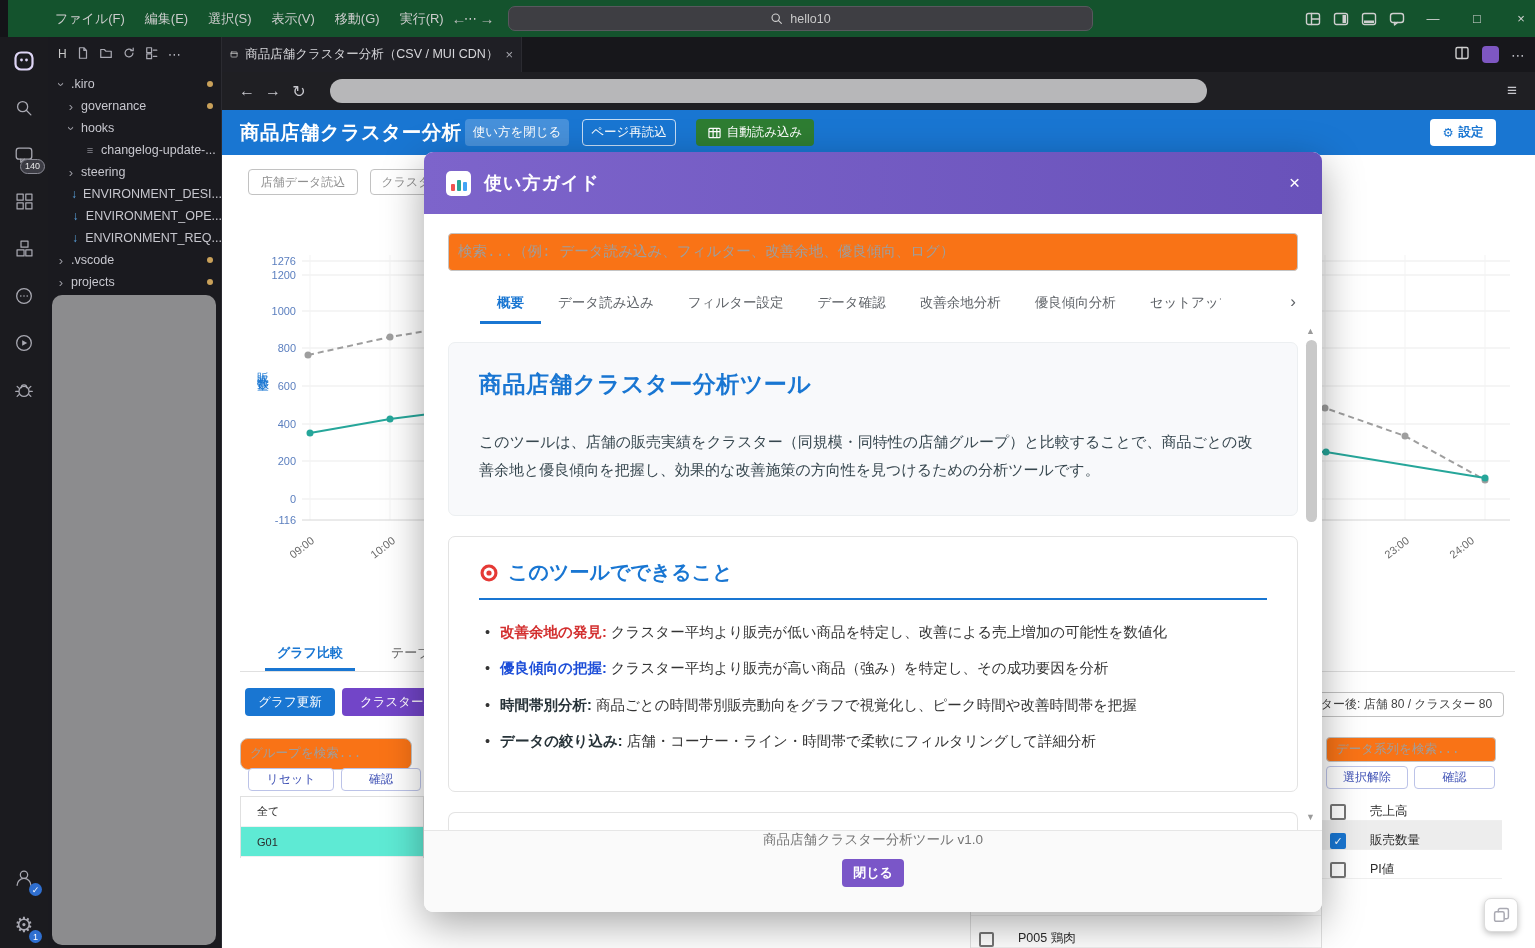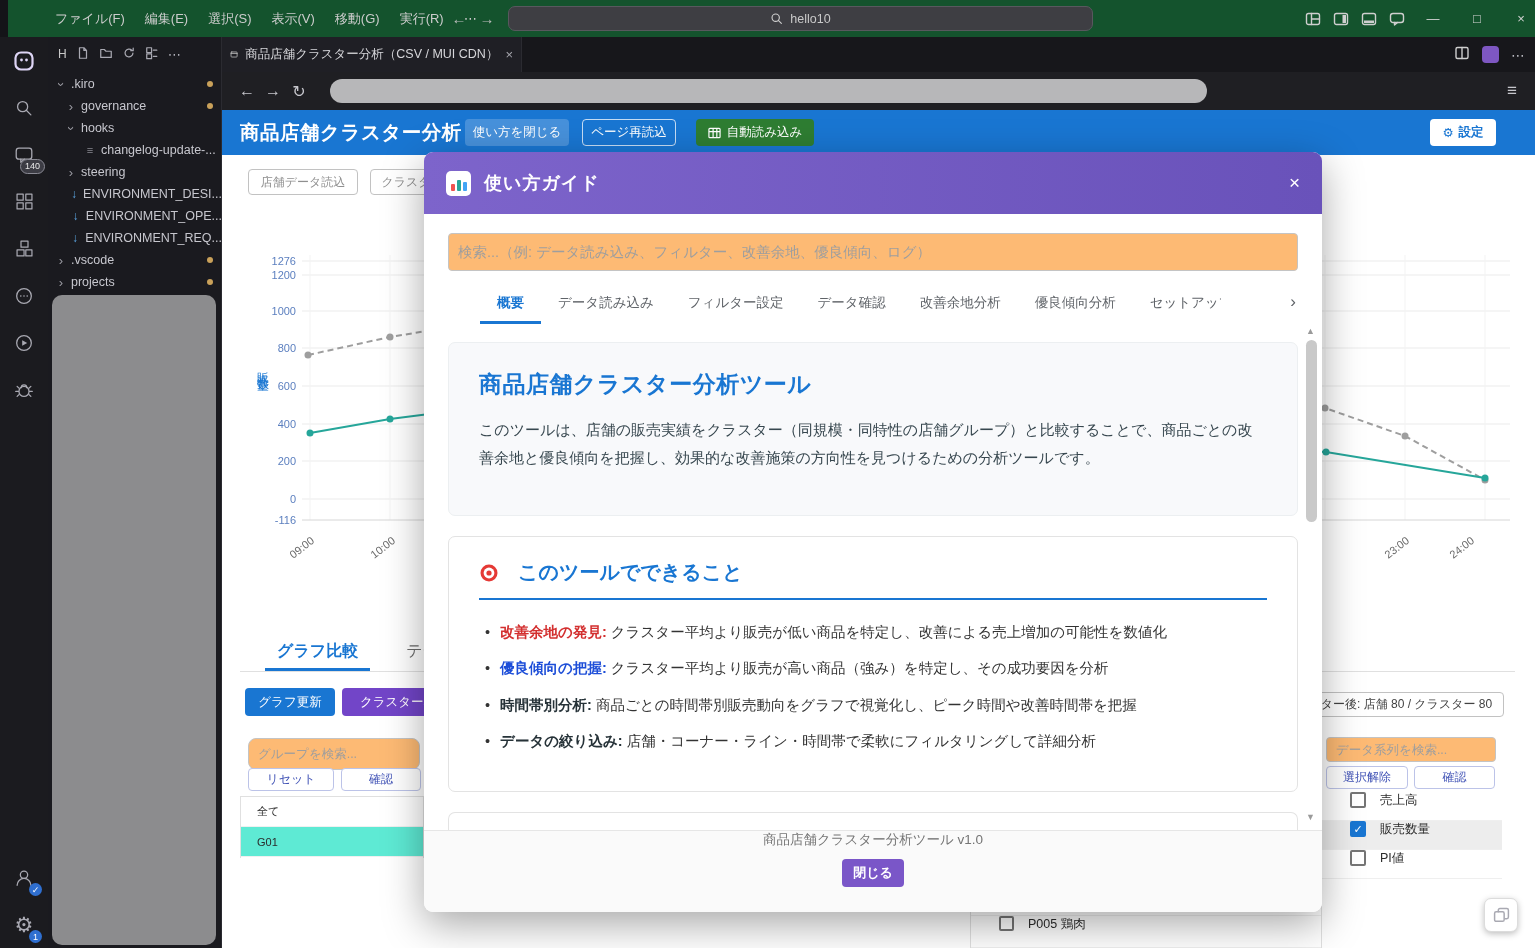--- a/index.html
+++ b/index.html
@@ -50,53 +50,53 @@
   .app-title{position:absolute;left:18px;top:0;height:45px;display:flex;align-items:center;color:#fff;font-size:19.5px;font-weight:bold;letter-spacing:.5px}
   .btn{display:flex;align-items:center;justify-content:center;border-radius:4px;font-size:12.5px;cursor:pointer;white-space:nowrap}
   .btn-lightblue{background:#4791db;color:#fff}
   .btn-outwhite{border:1px solid rgba(255,255,255,.75);color:#fff}
   .btn-green{background:#2e7d32;color:#fff;gap:6px}
   .btn-white{background:#fff;color:#1976d2;font-weight:bold;gap:5px}
   .btn-blue{background:#1976d2;color:#fff}
   .btn-purple{background:#7245c8;color:#fff}
   .chip{border:1px solid #c2c2c2;border-radius:4px;color:#8f8f8f;font-size:12px;display:flex;align-items:center;justify-content:center;background:#fff;white-space:nowrap;overflow:hidden}
   .chip.darktext{color:#424242;padding:0 8px}
-  .input{border:1px solid #c4c4c4;border-radius:4px;font-size:12.5px;padding:0 9px;color:#333;background:#fdba74;font-family:Liberation Sans, sans-serif;outline:none}
+  .input{border:1px solid #c4c4c4;border-radius:4px;font-size:12.5px;padding:0 9px;color:#333;background:#f97316;font-family:Liberation Mono, monospace;outline:none}
   .input::placeholder{color:#9e9e9e}
   .btn-ind{border:1px solid #bcc3e8;color:#3f51b5;background:#fff;font-size:12px;border-radius:4px;display:flex;align-items:center;justify-content:center;cursor:pointer}
   .ylab{writing-mode:vertical-rl;color:#1976d2;font-size:12px;letter-spacing:3px}
   .ptab-row{position:absolute;left:18px;top:524px;right:20px;height:38px;border-bottom:1px solid #e0e0e0;display:flex;align-items:flex-end;padding-left:25px;gap:24px}
-  .ptab{font-size:16px;color:#6b6b6b;padding:0 12px 9px;cursor:pointer}
+  .ptab{font-size:13px;color:#6b6b6b;padding:0 12px 9px;cursor:pointer}
   .ptab.active{color:#1976d2;font-weight:bold;border-bottom:3px solid #1976d2;padding-bottom:6px}
   .lrow{height:30px;display:flex;align-items:center;padding-left:16px;font-size:11px;color:#2b2b2b;border-bottom:1px solid #f0f0f0;background:#fff;cursor:pointer}
   .lrow.sel{background:#5eead4}
-  .srow{display:flex;align-items:flex-start;gap:14px;padding-left:28px;font-size:12.5px;color:#2b2b2b;border-bottom:1px solid #efefef;background:#fff;cursor:pointer}
+  .srow{display:flex;align-items:flex-end;gap:24px;padding-left:8px;font-size:12.5px;color:#2b2b2b;border-bottom:1px solid #efefef;background:#fff;cursor:pointer}
   .srow.hl{background:#ededed}
   .cb{width:16px;height:16px;border:2px solid #757575;border-radius:2px;background:#fff;display:flex;align-items:center;justify-content:center;flex:none}
   .cb.checked{background:#1976d2;border-color:#1976d2;color:#fff;font-size:11px;font-weight:bold}
   .panel{background:#fff;border:1px solid #e0e0e0}
   
   .modal{position:absolute;left:424px;top:152px;width:898px;height:760px;background:#fff;border-radius:9px;box-shadow:0 12px 40px rgba(0,0,0,.35);z-index:10;overflow:hidden}
   .m-header{position:absolute;left:0;top:0;right:0;height:62px;background:linear-gradient(90deg,#7d64cb,#6952ba);display:flex;align-items:center;padding:0 22px;gap:13px}
   .m-title{color:#fff;font-size:18px;font-weight:bold;letter-spacing:1px}
   .m-close{margin-left:auto;color:#fff;font-size:19px;cursor:pointer}
   .m-iconbox{width:25px;height:25px;background:#fff;border-radius:5px;display:flex;align-items:flex-end;justify-content:center;gap:2px;padding-bottom:5px}
   .m-iconbox i{display:block;width:4px;border-radius:1px}
   .m-tabs{position:absolute;left:0;top:130px;right:0;height:42px;display:flex;align-items:center;padding-left:56px}
   .mtab{font-size:13.5px;color:#5f6368;padding:0 17px;height:42px;display:flex;align-items:center;cursor:pointer;white-space:nowrap}
   .mtab.active{color:#1976d2;font-weight:bold;box-shadow:inset 0 -3px 0 #1976d2}
   .mtab.clip{max-width:88px;overflow:hidden}
   .m-chev{position:absolute;right:26px;top:140px;color:#5f6368;font-size:17px}
   .m-content{position:absolute;left:0;top:172px;right:0;height:506px;overflow:hidden;padding:0 24px}
   .card{border-radius:7px}
   .card1{margin-top:18px;height:174px;background:#f8f9fb;border:1px solid #eceff1;padding:26px 30px}
   .card1 h1{font-size:23px;color:#1976d2;letter-spacing:.5px}
-  .card1 p{margin-top:16px;font-size:15px;color:#37474f;line-height:1.85}
+  .card1 p{margin-top:28px;font-size:15px;color:#37474f;line-height:1.85}
   .card2{margin-top:20px;height:256px;background:#fff;border:1px solid #e3e3e3;padding:22px 30px}
-  .c2-title{display:flex;align-items:center;gap:19px;font-size:20px;color:#1976d2;font-weight:bold}
+  .c2-title{display:flex;align-items:center;gap:9px;font-size:20px;color:#1976d2;font-weight:bold}
   .c2-hr{margin-top:12px;border-top:2px solid #1976d2}
   .feats{margin-top:14px}
   .feat{font-size:14.5px;color:#333;line-height:2.5;white-space:nowrap;overflow:hidden}
   .feat .bullet{margin:0 10px 0 6px;color:#333}
   .lead{font-weight:bold}
   .c-red{color:#d32f2f}.c-orange{color:#1d4ed8}.c-dark{color:#263238}
   .card3{margin-top:20px;height:18px;background:#fff;border:1px solid #e3e3e3;border-bottom:none;border-radius:7px 7px 0 0}
   .m-footer{position:absolute;left:0;bottom:0;right:0;height:82px;background:#fafafa;border-top:1px solid #e6e6e6;text-align:center}
   .m-footer .ftxt{font-size:13.5px;color:#757575}
   .m-close-btn{margin:10px auto 0;width:62px;height:28px;background:#7a56c8;color:#fff;font-weight:bold;font-size:13px;border-radius:4px;display:flex;align-items:center;justify-content:center;cursor:pointer}
@@ -413,21 +413,21 @@
   </svg>
 
   <div class="ptab-row">
     <span class="ptab active">グラフ比較</span>
     <span class="ptab">テーブル</span>
   </div>
 
   <div class="btn btn-blue abs" style="left:23px;top:578px;width:90px;height:28px">グラフ更新</div>
   <div class="btn btn-purple abs" style="left:120px;top:578px;width:112px;height:28px">クラスター表</div>
 
-  <input class="input abs" style="left: 26px; top: 628px; width: 172px; height: 32px; border-radius: 8px;" placeholder="グループを検索...">
+  <input class="input abs" style="left: 18px; top: 628px; width: 172px; height: 32px; border-radius: 8px;" placeholder="グループを検索...">
   <div class="btn-ind abs" style="left:26px;top:658px;width:86px;height:23px">リセット</div>
   <div class="btn-ind abs" style="left:119px;top:658px;width:80px;height:23px">確認</div>
   <div class="panel abs" style="left:18px;top:686px;width:184px;height:62px;border-bottom:none">
     <div class="lrow">
         <span>全て</span>
       </div>
     <div class="lrow sel">
         <span>G01</span>
       </div>
   </div>

